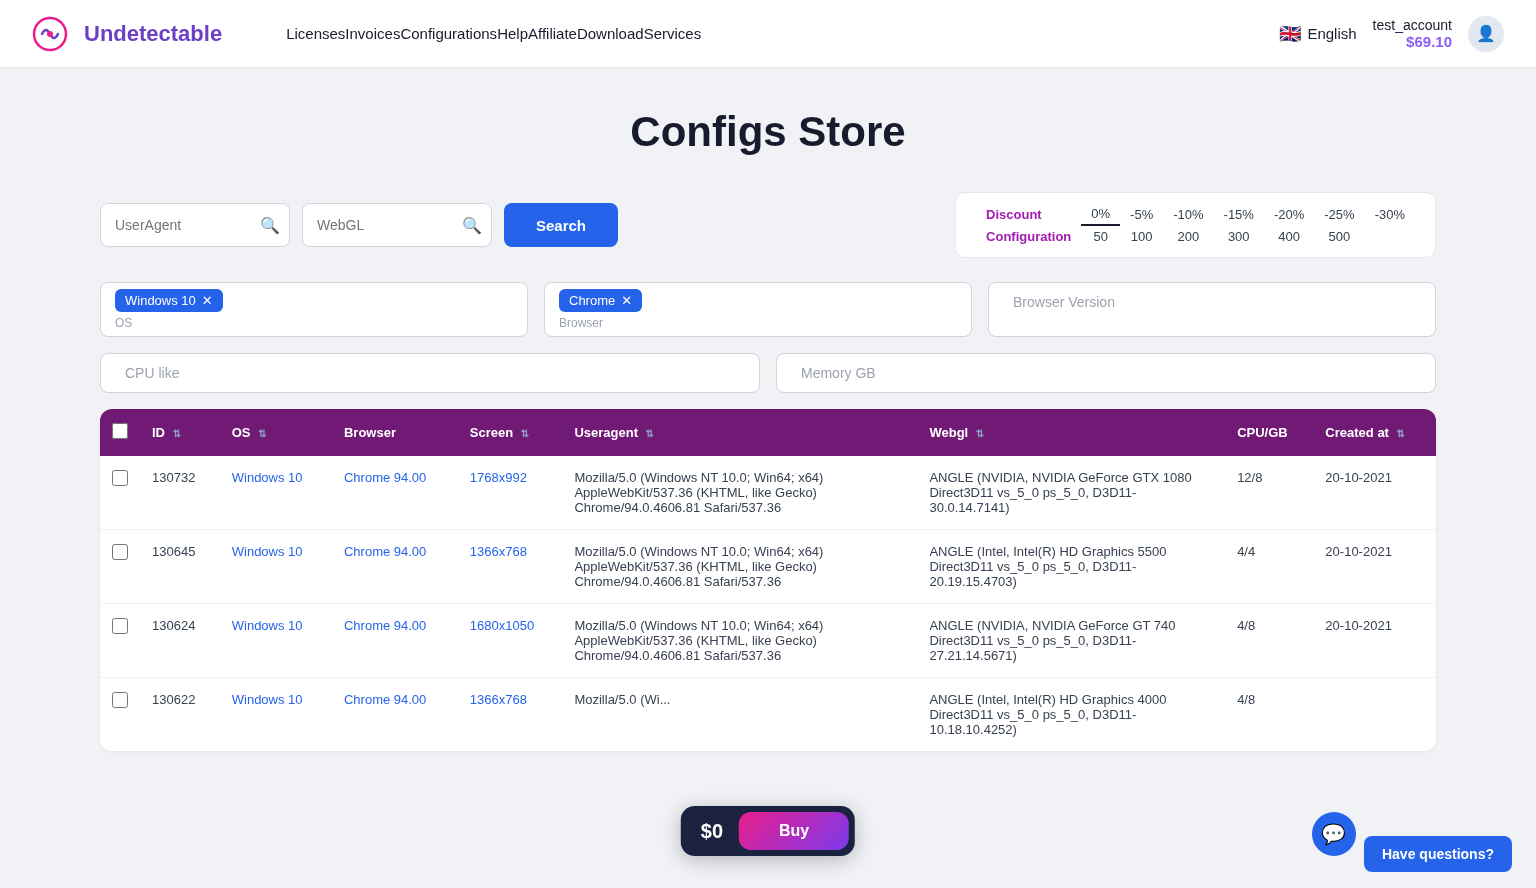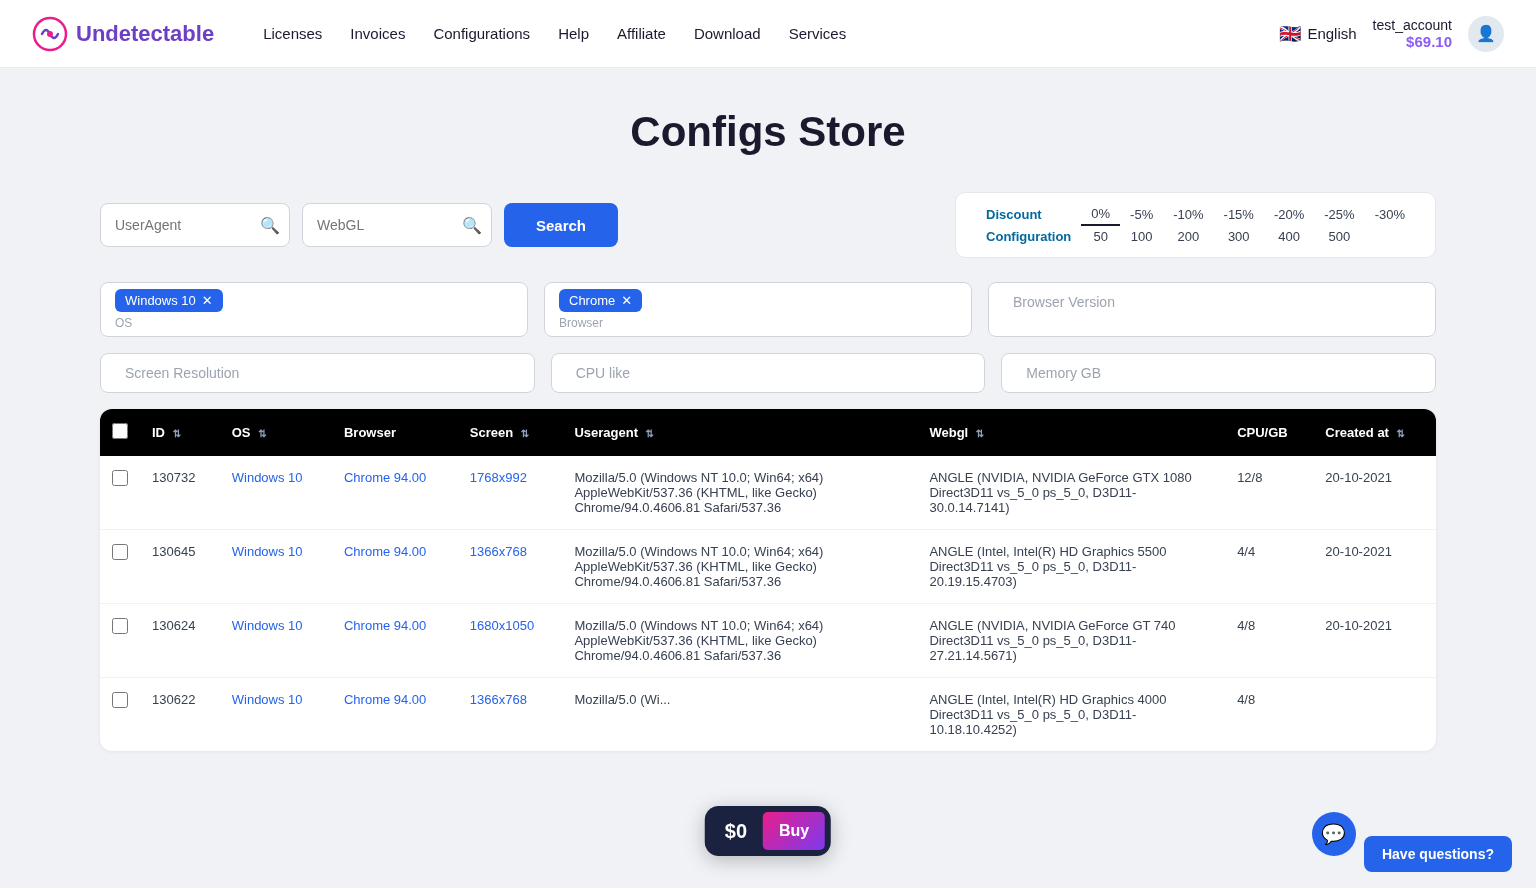--- a/index.html
+++ b/index.html
@@ -9,29 +9,29 @@
     .navbar {
       background: #fff;
       height: 68px;
       display: flex;
       align-items: center;
       padding: 0 32px;
       border-bottom: 1px solid #e8eaed;
       position: sticky; top: 0; z-index: 100;
     }
     .navbar-logo {
-      display: flex; align-items: center; gap: 8px;
+      display: flex; align-items: center; gap: 16px;
       font-size: 22px; font-weight: 700; color: #6c3fc5;
-      margin-right: 49px; text-decoration: none;
+      margin-right: 64px; text-decoration: none;
     }
     .navbar-logo .logo-icon {
       width: 36px; height: 36px;
     }
     .navbar-links {
-      display: flex; gap: 28px; flex: 1;
+      display: flex; flex: 1;
     }
     .navbar-links a {
       font-size: 15px; color: #1a1a2e; text-decoration: none; font-weight: 500;
     }
     .navbar-right {
       display: flex; align-items: center; gap: 16px;
     }
     .lang-selector {
       display: flex; align-items: center; gap: 6px;
       font-size: 15px; color: #1a1a2e; cursor: pointer;
@@ -76,21 +76,21 @@
     }
     .discount-table {
       margin-left: auto;
       background: #fff; border: 1.5px solid #e5e7eb; border-radius: 10px;
       padding: 10px 20px; min-width: 460px;
     }
     .discount-table table { width: 100%; border-collapse: collapse; }
     .discount-table td {
       font-size: 13px; color: #374151; padding: 3px 10px; text-align: center;
     }
-    .discount-table td:first-child { font-weight: 600; color: #0369a1; text-align: left; }
+    .discount-table td:first-child { font-weight: 600; color: #a21caf; text-align: left; }
     .underline-active {
       border-bottom: 2px solid #1a1a2e;
     }
 
     
     .filters-row {
       display: flex; gap: 16px; margin-bottom: 16px; flex-wrap: wrap;
     }
     .filter-box {
       background: #fff; border: 1.5px solid #d1d5db; border-radius: 8px;
@@ -115,21 +115,21 @@
     }
 
     
     .table-wrap {
       background: #fff; border-radius: 12px;
       overflow: hidden; box-shadow: 0 1px 4px rgba(0,0,0,0.06);
       margin-top: 8px;
     }
     .data-table { width: 100%; border-collapse: collapse; }
     .data-table thead tr {
-      background: #000000;
+      background: #701a75;
     }
     .data-table thead th {
       color: #fff; font-size: 13px; font-weight: 600;
       padding: 14px 12px; text-align: left;
     }
     .data-table thead th .sort-icon { color: #8fa0c0; font-size: 10px; margin-left: 4px; }
     .data-table tbody tr {
       border-bottom: 1px solid #f0f2f5;
     }
     .data-table tbody tr:last-child { border-bottom: none; }
@@ -152,22 +152,22 @@
       background: #1a2240; border-radius: 14px;
       padding: 6px 6px 6px 20px;
       box-shadow: 0 4px 20px rgba(0,0,0,0.25);
       z-index: 200;
     }
     .buy-price {
       color: #fff; font-size: 20px; font-weight: 700; margin-right: 16px;
     }
     .buy-btn {
       background: linear-gradient(135deg, #e91e8c, #7c3aed);
-      color: #fff; border: none; border-radius: 5px;
-      padding: 10px 16px; font-size: 16px; font-weight: 700;
+      color: #fff; border: none; border-radius: 12px;
+      padding: 10px 40px; font-size: 16px; font-weight: 700;
       cursor: pointer;
     }
 
     
     .have-questions {
       position: fixed; bottom: 16px; right: 24px;
       background: #2563eb; color: #fff; border: none; border-radius: 8px;
       padding: 10px 18px; font-size: 14px; font-weight: 600; cursor: pointer;
     }
     .chat-bubble {
@@ -271,23 +271,20 @@
       </div>
       <div class="filter-label">Browser</div>
     </div>
 
     <div class="filter-box">
       <span class="filter-placeholder">Browser Version</span>
     </div>
   </div>
 
   <div class="filters-row">
-    <div class="filter-box">
-      <span class="filter-placeholder">Screen Resolution</span>
-    </div>
     <div class="filter-box">
       <span class="filter-placeholder">CPU like</span>
     </div>
     <div class="filter-box">
       <span class="filter-placeholder">Memory GB</span>
     </div>
   </div>
 
   <div class="table-wrap">
     <table class="data-table">

